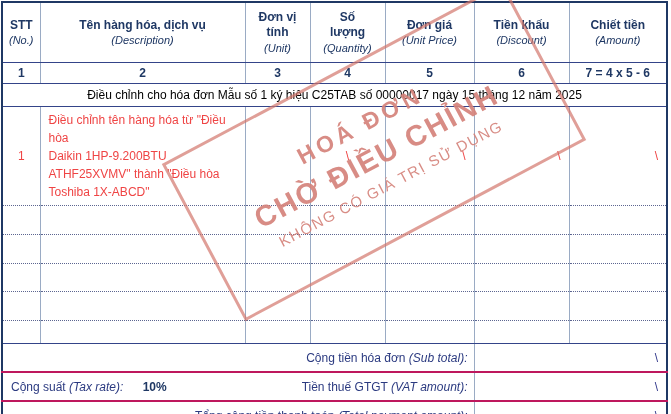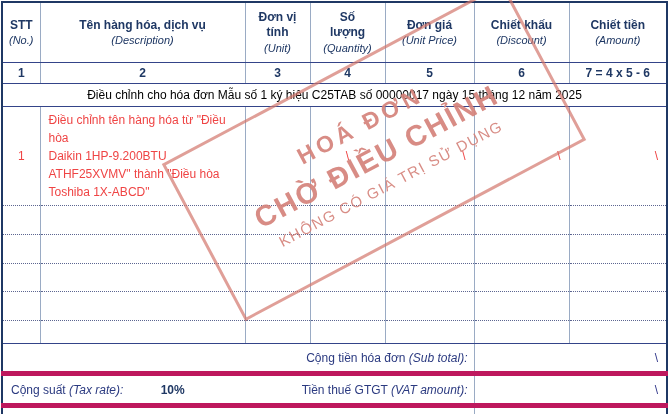--- a/index.html
+++ b/index.html
@@ -24,25 +24,25 @@
   
   tr.item td{height:76px;font-size:12px;color:#ef4444;border-bottom:1px dotted #5c6590;}
   td.c{text-align:center;}
   td.r{text-align:right;padding-right:8px;}
   td.desc{padding:4px 8px;line-height:18px;white-space:pre-line;text-align:left;}
   
   tr.empty td{border-bottom:1px dotted #5c6590;}
   tr.e1 td{height:28px;} tr.e2 td{height:28px;} tr.e3 td{height:27px;}
   tr.e4 td{height:28px;} tr.e5 td{height:22px;border-bottom:1px solid #344489;}
   
-  tr.sum td{font-size:12px;color:#2b3a80;border-bottom:5px solid #be185d;}
+  tr.sum td{font-size:12px;color:#2b3a80;border-bottom:2px solid #be185d;}
   tr.sum td.lbl{text-align:right;padding-right:6px;height:27px;}
   tr.sum td.val{text-align:right;padding-right:8px;border-left:1px solid #9aabc4;color:#333a8c;}
   tr.sum td.taxleft{text-align:left;padding-left:8px;}
-  .pct{font-weight:bold;color:#1f3864;margin-left:34px;text-align:center;}
+  .pct{font-weight:bold;color:#1f3864;margin-left:16px;text-align:center;}
   i.lbl-en{font-style:italic;}
   
   .stamp{position:absolute;left:180px;top:62px;width:380px;height:172px;
          border:3px solid rgba(210,116,106,0.75);transform:rotate(-28deg);
          display:flex;flex-direction:column;align-items:center;justify-content:center;
          gap:5px;color:#d5837b;pointer-events:none;opacity:0.92;background:transparent;}
   .s1{font-size:23px;font-weight:bold;letter-spacing:4px;}
   .s2{font-size:29px;font-weight:bold;letter-spacing:2px;white-space:nowrap;}
   .s3{font-size:15px;letter-spacing:1.5px;white-space:nowrap;}
 </style>
@@ -79,21 +79,21 @@
       <td>
         <span class="vi">Số
 lượng</span>
         <span class="en">(Quantity)</span>
       </td>
       <td>
         <span class="vi">Đơn giá</span>
         <span class="en">(Unit Price)</span>
       </td>
       <td>
-        <span class="vi">Chiết khấu</span>
+        <span class="vi">Tiền khấu</span>
         <span class="en">(Discount)</span>
       </td>
       <td>
         <span class="vi">Chiết tiền</span>
         <span class="en">(Amount)</span>
       </td>
     </tr>
 
     <tr class="nums grid">
       <td>1</td>

